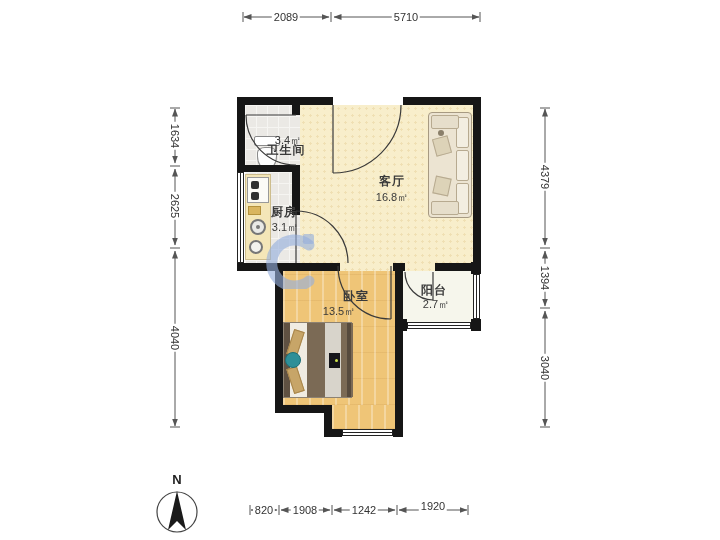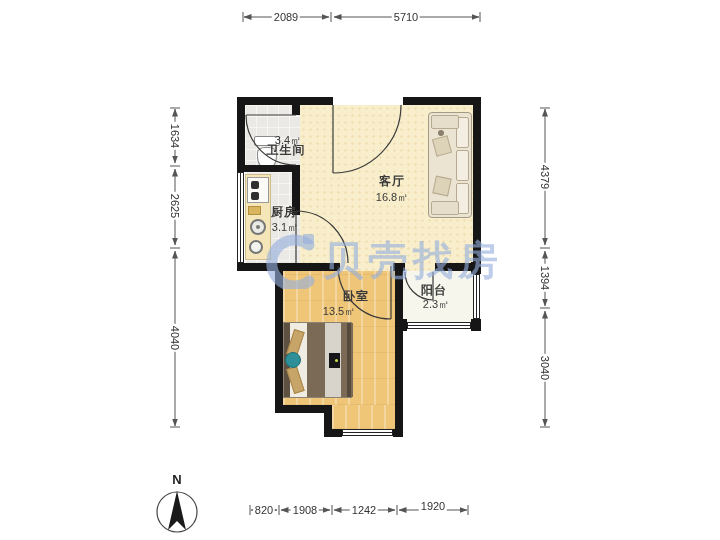--- a/index.html
+++ b/index.html
@@ -200,21 +200,21 @@
   <span class="lbl room-name" style="left:284px;top:212px;">厨房</span>
   <span class="lbl room-area" style="left:285px;top:227px;">3.1㎡</span>
 
   <span class="lbl room-name" style="left:392px;top:181px;">客厅</span>
   <span class="lbl room-area" style="left:392px;top:197px;">16.8㎡</span>
 
   <span class="lbl room-name" style="left:356px;top:296px;">卧室</span>
   <span class="lbl room-area" style="left:339px;top:311px;">13.5㎡</span>
 
   <span class="lbl room-name" style="left:434px;top:290px;">阳台</span>
-  <span class="lbl room-area" style="left:436px;top:304px;">2.3㎡</span>
+  <span class="lbl room-area" style="left:436px;top:304px;">2.7㎡</span>
 
   <span class="lbl dim" style="left:286px;top:17px;">2089</span>
   <span class="lbl dim" style="left:406px;top:17px;">5710</span>
 
   <span class="lbl dim dim-v" style="left:175px;top:136px;">1634</span>
   <span class="lbl dim dim-v" style="left:175px;top:206px;">2625</span>
   <span class="lbl dim dim-v" style="left:175px;top:338px;">4040</span>
 
   <span class="lbl dim dim-v" style="left:545px;top:177px;">4379</span>
   <span class="lbl dim dim-v" style="left:545px;top:278px;">1394</span>
@@ -225,16 +225,15 @@
   <span class="lbl dim" style="left:364px;top:510px;">1242</span>
   <span class="lbl dim" style="left:433px;top:506px;">1920</span>
 
   <span class="lbl north-label" style="left:177px;top:479px;">N</span>
 
   <div id="watermark">
     <svg width="54" height="58" viewBox="0 0 54 58">
       <path d="M46,14 A23,23 0 1 0 46,50" fill="none" stroke="rgba(148,174,221,0.62)" stroke-width="11" stroke-linecap="round"></path>
       <rect x="40" y="3" width="11" height="10" rx="2" fill="rgba(148,174,221,0.62)"></rect>
     </svg>
-    <span class="wm-text">贝壳找房</span>
   </div>
 
 </div>
 
 </body></html>

